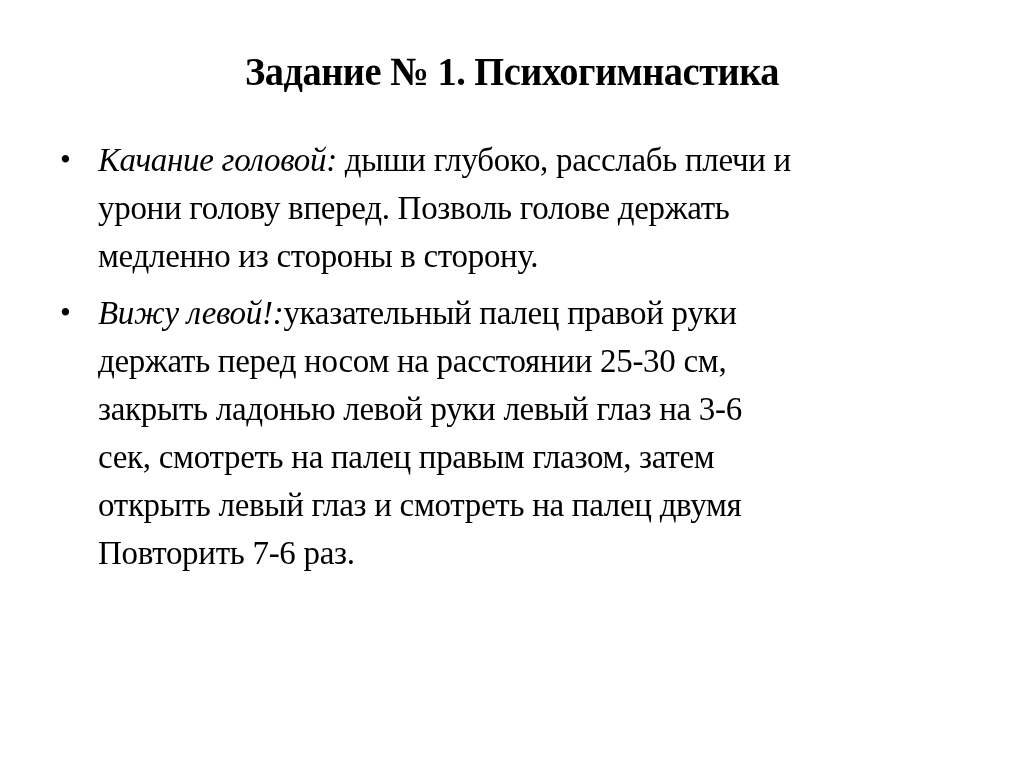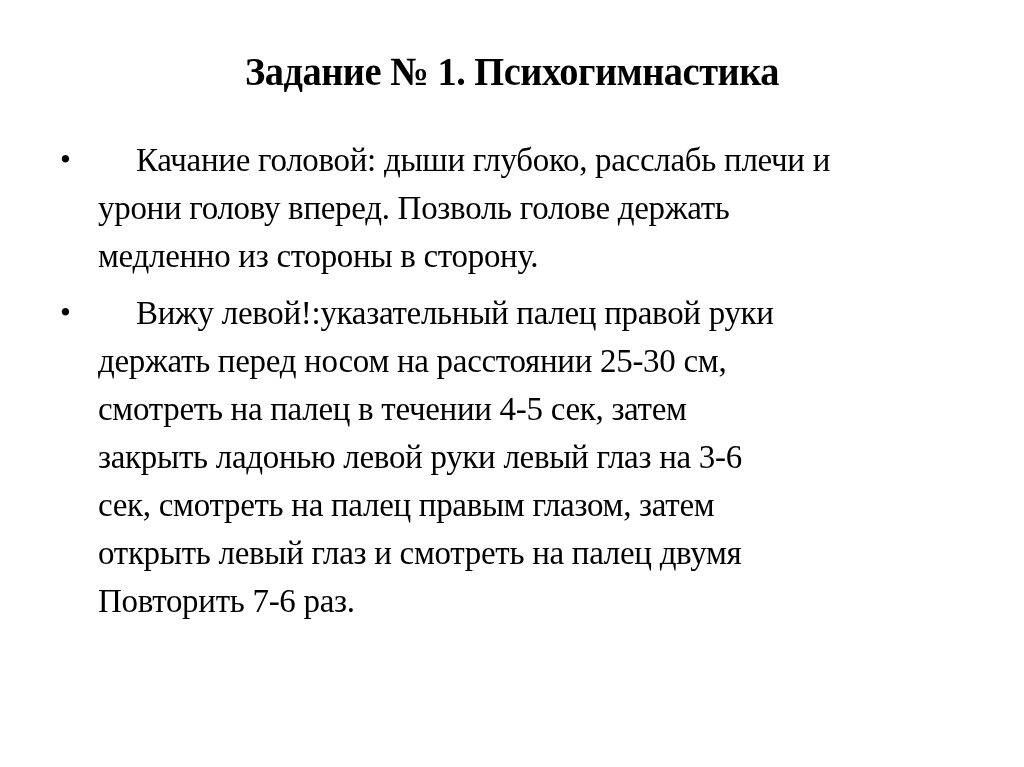--- a/index.html
+++ b/index.html
@@ -50,41 +50,40 @@
       line-height: 48px;
     }
     .line {
       display: block;
       font-size: 33px;
       line-height: 48px;
       white-space: nowrap;
       letter-spacing: -0.3px;
     }
     .lead {
-      margin-left: 38px;
+      font-style: italic;
     }
   </style>
 </head>
 <body>
 
 <div>
   <div class="slide-title">Задание № 1. Психогимнастика</div>
 
   <ul class="bullet-list">
     <li class="bullet-item">
       <span class="bullet-dot">•</span>
       <span class="line"><span class="lead">Качание головой:</span><span> дыши глубоко, расслабь плечи и</span></span>
       <span class="line">урони голову вперед. Позволь голове держать</span>
       <span class="line">медленно из стороны в сторону.</span>
     </li>
 
     <li class="bullet-item">
       <span class="bullet-dot">•</span>
       <span class="line"><span class="lead">Вижу левой!:</span><span>указательный палец правой руки</span></span>
       <span class="line">держать перед носом на расстоянии 25-30 см,</span>
-      <span class="line">смотреть на палец в течении 4-5 сек, затем</span>
       <span class="line">закрыть ладонью левой руки левый глаз на 3-6</span>
       <span class="line">сек, смотреть на палец правым глазом, затем</span>
       <span class="line">открыть левый глаз и смотреть на палец двумя</span>
       <span class="line">Повторить 7-6 раз.</span>
     </li>
   </ul>
 </div>
 
 </body></html>

